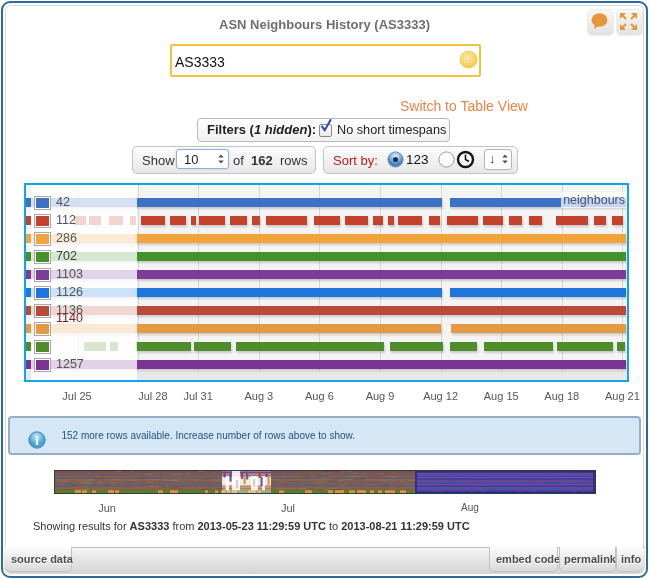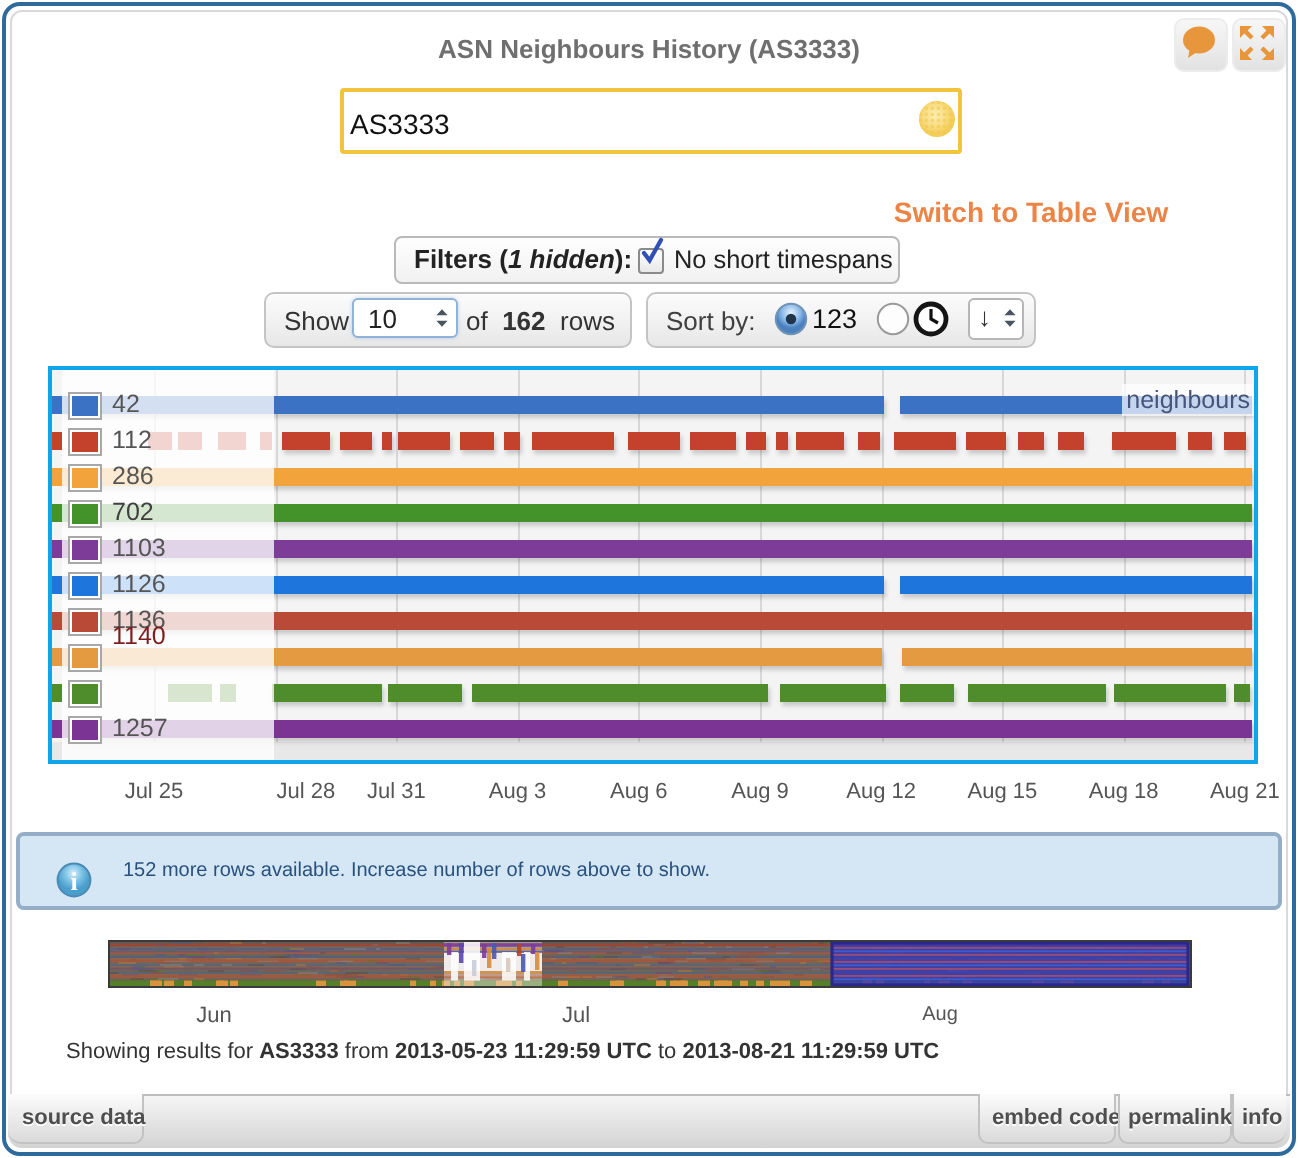--- a/index.html
+++ b/index.html
@@ -35,40 +35,40 @@
         <stop offset="100%" stop-color="#f3cd58"></stop>
       </radialGradient>
  <pattern id="dots" width="3" height="3" patternUnits="userSpaceOnUse">
         <circle cx="1.2" cy="1.2" r="0.9" fill="#f0c64e" opacity="0.55"></circle>
       </pattern>
     </defs>
  <circle cx="9.5" cy="9.5" r="9" fill="url(#ball)"></circle>
  <circle cx="9.5" cy="9.5" r="9" fill="url(#dots)"></circle>
 </svg>
 
-<div class="abs" style="left:400px;top:98px;width:231px;text-align:center;font-size:14px;font-weight:bold;color:#ec8446;">Switch to Table View</div>
+<div class="abs" style="left:400px;top:98px;width:231px;text-align:left;font-size:14px;font-weight:normal;color:#ec8446;">Switch to Table View</div>
 
 <div class="abs" style="left:197px;top:118px;width:251px;height:22px;border:1px solid #b9b9b9;border-radius:4px;background:linear-gradient(#fefefe,#f1f1f1);"></div>
 <div class="abs" style="left:207px;top:122px;font-size:13px;color:#222;"><b>Filters (<i>1 hidden</i>):</b></div>
 <div class="abs" style="left:319px;top:124px;width:11px;height:11px;border:1px solid #8a8a8a;border-radius:2px;background:linear-gradient(#fff,#e8e8e8);"></div>
 <svg class="abs" style="left:319px;top:117px;" width="16" height="18" viewBox="0 0 16 18">
  <path d="M3 9.5 L5.8 13.2 L11.5 3" stroke="#3050b5" stroke-width="2.1" fill="none" stroke-linecap="round"></path>
 </svg>
 <div class="abs" style="left:337px;top:123px;font-size:12.7px;color:#222;">No short timespans</div>
 
 <div class="abs" style="left:132px;top:146px;width:182px;height:26px;border:1px solid #c4c4c4;border-radius:5px;background:linear-gradient(#fcfcfc,#e7e7e7);"></div>
 <div class="abs" style="left:142px;top:153px;font-size:13px;color:#333;">Show</div>
 <div class="abs" style="left:176px;top:149px;width:51px;height:18px;border:1px solid #8fb2d8;border-radius:3px;background:#fff;box-shadow:0 0 2px rgba(120,160,210,.4);"></div>
 <div class="abs" style="left:184px;top:152px;font-size:13px;color:#222;">10</div>
 <svg class="abs" style="left:217px;top:153px;" width="8" height="12" viewBox="0 0 8 12">
     <path d="M1.2 4.6 L4 1.6 L6.8 4.6 Z M1.2 7.4 L4 10.4 L6.8 7.4 Z" fill="#4a5560"></path>
   </svg>
 <div class="abs" style="left:233px;top:153px;font-size:13px;color:#333;">of&nbsp; <b>162</b>&nbsp; rows</div>
 <div class="abs" style="left:323px;top:146px;width:193px;height:26px;border:1px solid #c4c4c4;border-radius:5px;background:linear-gradient(#fcfcfc,#e7e7e7);"></div>
-<div class="abs" style="left:333px;top:153px;font-size:13px;color:#404040;">Sort by:</div>
+<div class="abs" style="left:333px;top:153px;font-size:13px;color:#b91c1c;">Sort by:</div>
 <svg class="abs" style="left:387px;top:151px;" width="17" height="17" viewBox="0 0 17 17">
  <defs>
       <radialGradient id="rad1" cx="50%" cy="30%">
         <stop offset="0%" stop-color="#e8f3fc"></stop>
         <stop offset="65%" stop-color="#84b4e8"></stop>
         <stop offset="100%" stop-color="#4a80bd"></stop>
       </radialGradient>
     </defs>
  <circle cx="8.5" cy="8.5" r="7.6" fill="url(#rad1)" stroke="#7193b5" stroke-width="1"></circle>
  <circle cx="8.5" cy="8.5" r="2.6" fill="#20344c"></circle>

